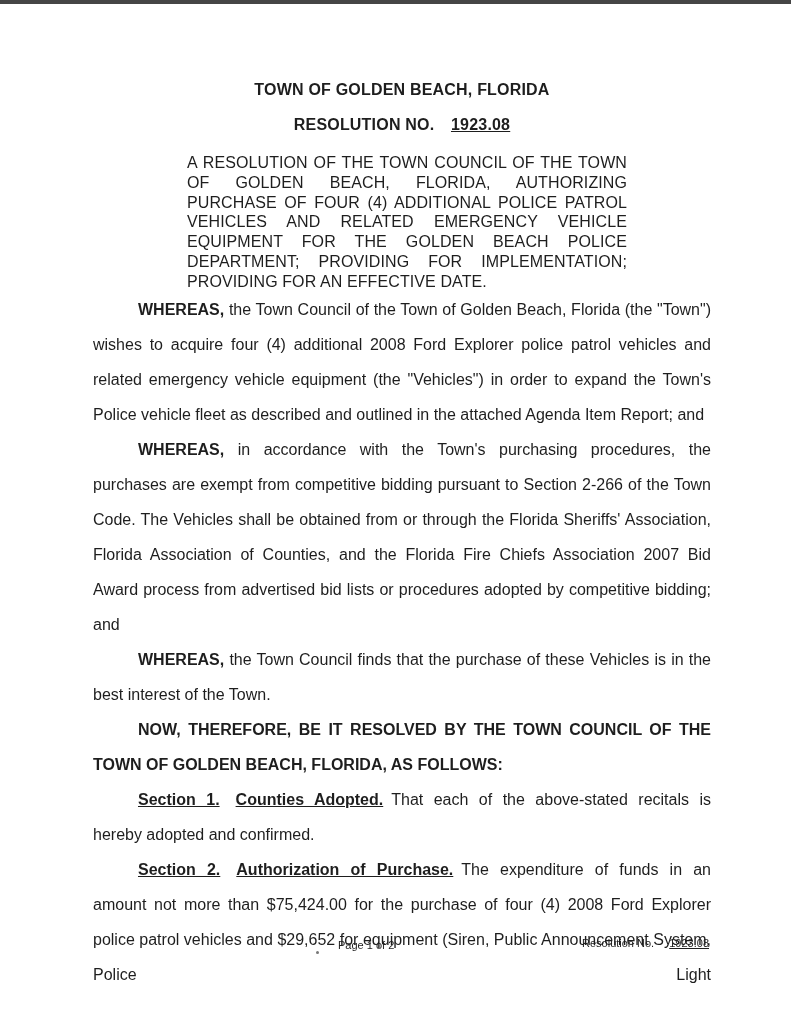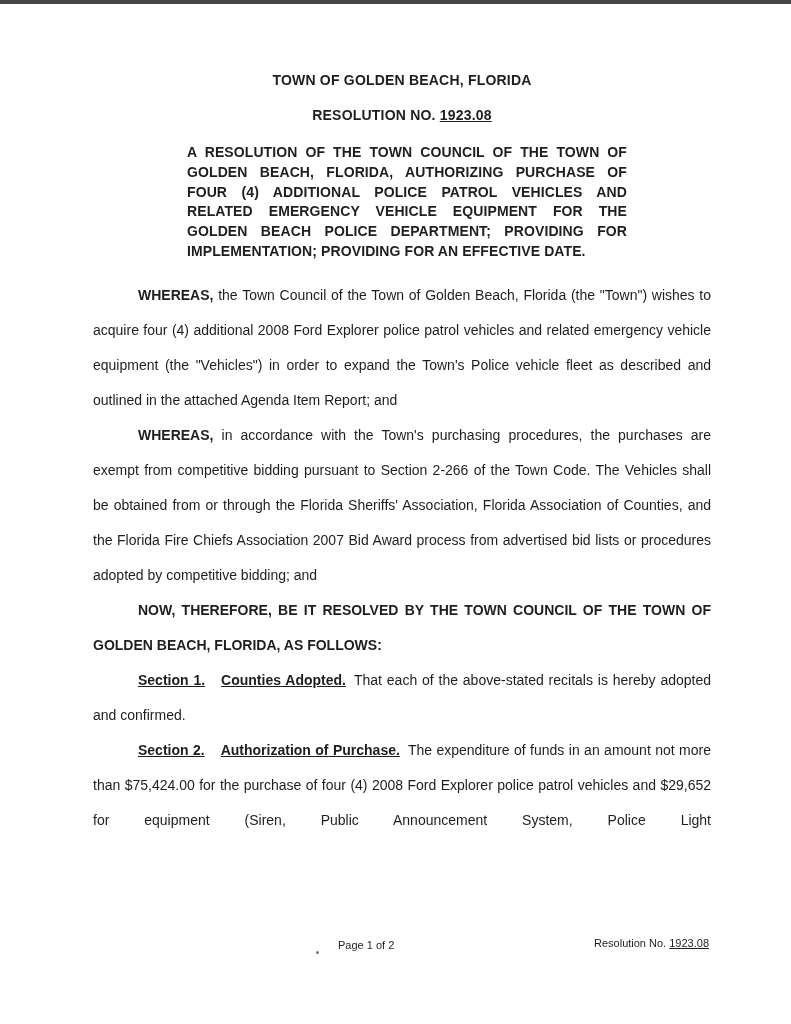--- a/index.html
+++ b/index.html
@@ -15,42 +15,42 @@
   }
   .scan-bar {
     position: absolute;
     top: 0; left: 0;
     width: 791px; height: 4px;
     background: #454545;
   }
   .doc {
     position: absolute;
     left: 93px;
-    top: 70px;
+    top: 80px;
     width: 618px;
-    font-size: 14px;
+    font-size: 16px;
   }
   .title {
     text-align: center;
     font-weight: 700;
     line-height: 20px;
     letter-spacing: 0.2px;
   }
   .res-heading {
     text-align: center;
     font-weight: 700;
     line-height: 20px;
     margin-top: 15px;
     letter-spacing: 0.2px;
   }
-  .u { text-decoration: underline; }
+  .u { text-decoration: underline; margin-left: 12px; }
   .summary {
-    margin: 18px 0 16px 94px;
+    margin: 18px 0 0 94px;
     width: 440px;
-    font-weight: 700;
+    font-weight: 400;
     text-align: justify;
     line-height: 19.8px;
     letter-spacing: 0.1px;
   }
   .body-p {
     margin: 0;
     text-align: justify;
     line-height: 35px;
     text-indent: 45px;
   }
@@ -91,20 +91,21 @@
     <div class="title">TOWN OF GOLDEN BEACH, FLORIDA</div>
 
     <div class="res-heading"><span>RESOLUTION NO. </span><span class="u">1923.08</span></div>
 
     <div class="summary">A RESOLUTION OF THE TOWN COUNCIL OF THE TOWN OF GOLDEN BEACH, FLORIDA, AUTHORIZING PURCHASE OF FOUR (4) ADDITIONAL POLICE PATROL VEHICLES AND RELATED EMERGENCY VEHICLE EQUIPMENT FOR THE GOLDEN BEACH POLICE DEPARTMENT; PROVIDING FOR IMPLEMENTATION; PROVIDING FOR AN EFFECTIVE DATE.</div>
 
     <p class="body-p"><strong>WHEREAS,</strong><span> the Town Council of the Town of Golden Beach, Florida (the "Town") wishes to acquire four (4) additional 2008 Ford Explorer police patrol vehicles and related emergency vehicle equipment (the "Vehicles") in order to expand the Town's Police vehicle fleet as described and outlined in the attached Agenda Item Report; and</span></p>
 
     <p class="body-p"><strong>WHEREAS,</strong><span> in accordance with the Town's purchasing procedures, the purchases are exempt from competitive bidding pursuant to Section 2-266 of the Town Code. The Vehicles shall be obtained from or through the Florida Sheriffs' Association, Florida Association of Counties, and the Florida Fire Chiefs Association 2007 Bid Award process from advertised bid lists or procedures adopted by competitive bidding; and</span></p>
 
+    <p class="body-p"><strong>WHEREAS,</strong><span> the Town Council finds that the purchase of these Vehicles is in the best interest of the Town.</span></p>
 
     <p class="body-p bold">NOW, THEREFORE, BE IT RESOLVED BY THE TOWN COUNCIL OF THE TOWN OF GOLDEN BEACH, FLORIDA, AS FOLLOWS:</p>
 
     <p class="body-p"><span class="sec-num">Section 1.</span><span class="sec-title">Counties Adopted.</span><span class="sec-text">That each of the above-stated recitals is hereby adopted and confirmed.</span></p>
 
     <p class="body-p justify-last"><span class="sec-num">Section 2.</span><span class="sec-title">Authorization of Purchase.</span><span class="sec-text">The expenditure of funds in an amount not more than $75,424.00 for the purchase of four (4) 2008 Ford Explorer police patrol vehicles and $29,652 for equipment (Siren, Public Announcement System, Police Light</span></p>
 
   </div>
 
   <div class="footer">

